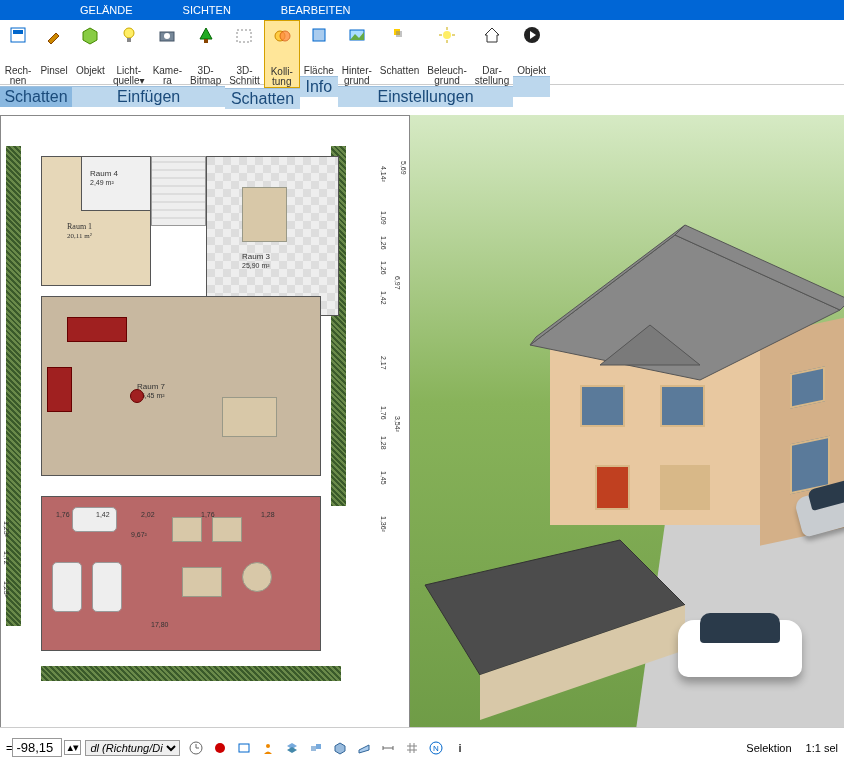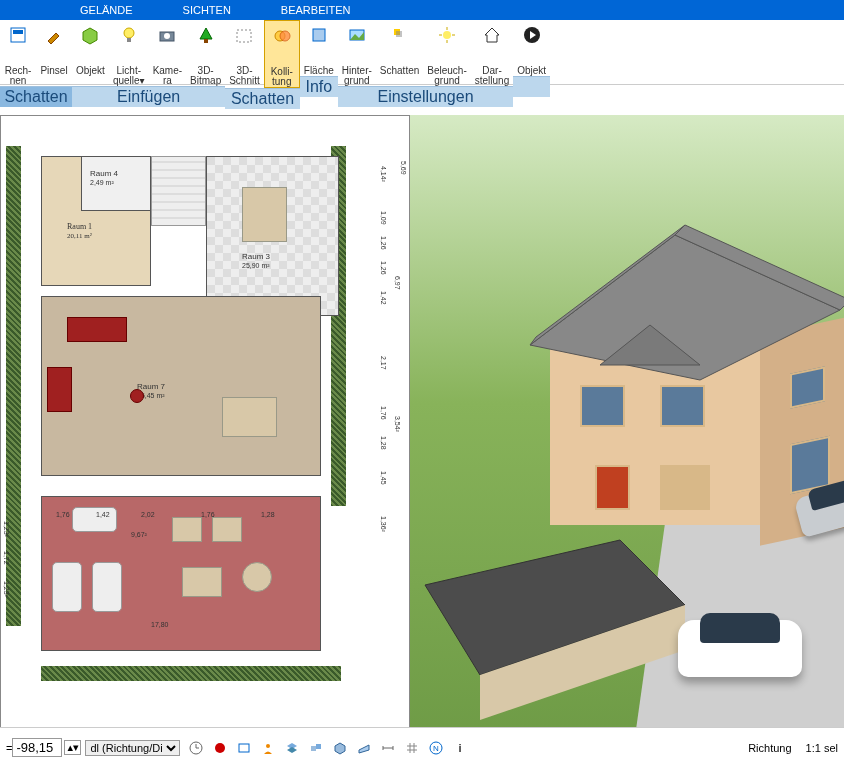--- a/index.html
+++ b/index.html
@@ -49,21 +49,21 @@
   .roof3d { fill: #888; stroke: #555; }
   .window3d { position: absolute; background: #5a7a9a; border: 2px solid #d8b888; }
   .garage3d { position:absolute; left:10px; top:420px; width:260px; height:180px; }
   .driveway3d { position:absolute; left:240px; top:400px; width:290px; height:230px; background:#cfcfcf; transform: skewX(-8deg); }
   .car3d { position:absolute; width:140px; height:80px; }
   .car3d .body { position:absolute; inset:15px 8px 8px 8px; background:#fff; border-radius:16px 16px 10px 10px; box-shadow: 0 6px 8px rgba(0,0,0,0.3); }
   .car3d .glass { position:absolute; left:30px; top:8px; width:80px; height:30px; background:#2a3a4a; border-radius:10px 10px 4px 4px; }
   
   .statusbar { position: absolute; bottom: 0; left: 0; right: 0; height: 40px; background: #fff; border-top: 1px solid #ccc; display: flex; align-items: center; padding: 0 6px; font-size: 11px; }
   .statusbar input { width: 50px; font-size: 13px; border: 1px solid #999; padding: 1px 3px; }
-  .statusbar select { font-size: 11px; border: 1px solid #999; margin: 0 4px; }
+  .statusbar select { font-size: 11px; border: 1px solid #999; margin: 0 4px; font-style: italic; }
   .sb-icon { width: 18px; height: 18px; margin: 0 3px; display: inline-flex; align-items: center; justify-content: center; cursor: pointer; border: 1px solid transparent; border-radius: 2px; }
   .sb-right { margin-left: auto; display: flex; align-items: center; gap: 14px; }
   
   svg { display: block; }
 </style>
 </head>
 <body>
 
 <div class="menubar">
   <span>GELÄNDE</span>
@@ -418,16 +418,16 @@
         <circle cx="7" cy="7" r="6" fill="none" stroke="#06c"></circle>
         <text x="7" y="10" font-size="8" text-anchor="middle" fill="#06c">N</text>
       </svg>
     </span>
   <span class="sb-icon">
       <svg width="14" height="14">
         <text x="7" y="11" font-size="11" text-anchor="middle" fill="#333" font-weight="bold">i</text>
       </svg>
     </span>
   <div class="sb-right">
-    <span>Richtung</span>
+    <span>Selektion</span>
     <span>1:1 sel</span>
   </div>
 </div>
 
 </body></html>

